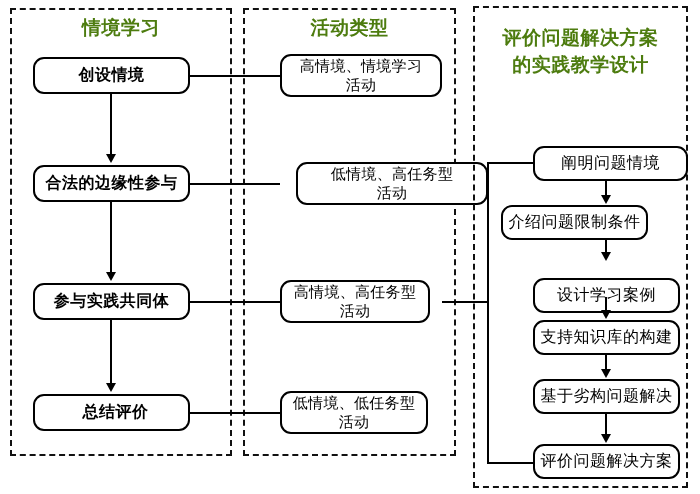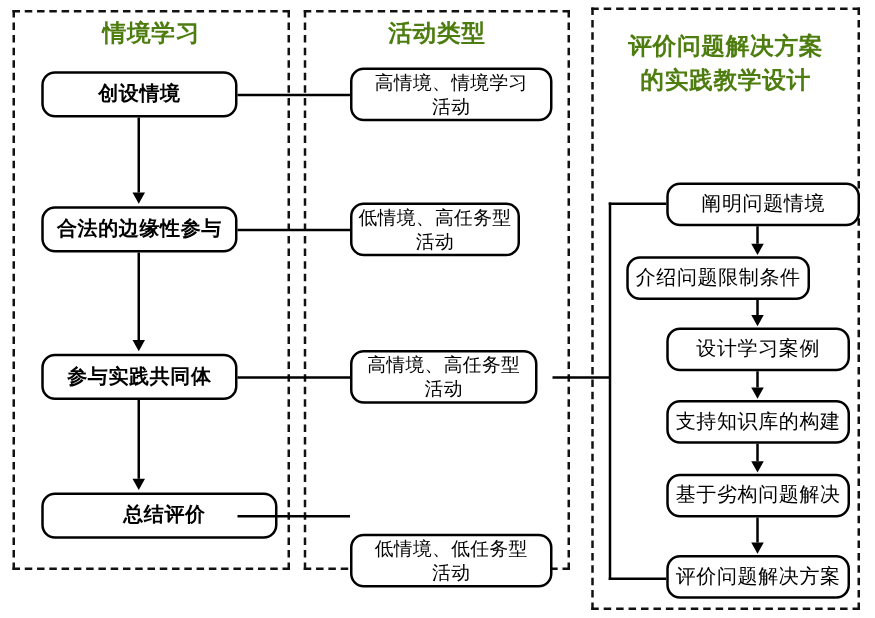--- a/index.html
+++ b/index.html
@@ -104,56 +104,56 @@
 
   <div class="panel" style="left:10px; top:8px; width:222px; height:448px;"></div>
   <div class="panel-title" style="left:10px; top:14px; width:222px;">情境学习</div>
 
   <div class="node col1" style="left:33px; top:57px; width:157px; height:37px;">创设情境</div>
 
   <div class="node col1" style="left:33px; top:283px; width:157px; height:37px;">参与实践共同体</div>
 
   <div class="node col1" style="left:33px; top:165px; width:157px; height:37px;">合法的边缘性参与</div>
 
-  <div class="node col1" style="left:33px; top:394px; width:189px; height:37px;padding-left:12px;">总结评价</div>
+  <div class="node col1" style="left:33px; top:394px; width:157px; height:37px;padding-left:12px;">总结评价</div>
 
   <div class="vline" style="left:110px; top:94px; height:60px;"></div>
   <div class="arrow-down" style="left:106px; top:154px;"></div>
 
   <div class="vline" style="left:110px; top:202px; height:70px;"></div>
   <div class="arrow-down" style="left:106px; top:272px;"></div>
 
   <div class="vline" style="left:110px; top:320px; height:63px;"></div>
   <div class="arrow-down" style="left:106px; top:383px;"></div>
 
   <div class="panel" style="left:243px; top:8px; width:213px; height:448px;"></div>
   <div class="panel-title" style="left:243px; top:14px; width:213px;">活动类型</div>
 
   <div class="node col2" style="left:280px; top:54px; width:162px; height:43px;">
     <span>
       <span>高情境、情境学习</span><br>
       <span>活动</span>
     </span>
   </div>
 
-  <div class="node col2" style="left:280px; top:162px; width:136px; height:43px;">
+  <div class="node col2" style="left:296px; top:162px; width:192px; height:43px;">
     <span>
       <span>低情境、高任务型</span><br>
       <span>活动</span>
     </span>
   </div>
 
   <div class="node col2" style="left:280px; top:280px; width:150px; height:43px;">
     <span>
       <span>高情境、高任务型</span><br>
       <span>活动</span>
     </span>
   </div>
 
-  <div class="node col2" style="left:280px; top:391px; width:162px; height:43px;margin-top:36px;">
+  <div class="node col2" style="left:280px; top:391px; width:148px; height:43px;">
     <span>
       <span>低情境、低任务型</span><br>
       <span>活动</span>
     </span>
   </div>
 
   <div class="hline" style="left:190px; top:75px; width:90px;"></div>
   <div class="hline" style="left:190px; top:183px; width:90px;"></div>
   <div class="hline" style="left:190px; top:301px; width:90px;"></div>
   <div class="hline" style="left:190px; top:412px; width:90px;"></div>
@@ -164,21 +164,21 @@
     <span>的实践教学设计</span>
   </div>
 
   <div class="hline" style="left:442px; top:301px; width:46px;"></div>
   <div class="bracket" style="left:487px; top:162px; width:46px; height:302px;"></div>
 
   <div class="node col3" style="left:533px; top:146px; width:155px; height:35px;">阐明问题情境</div>
 
   <div class="node col3" style="left:501px; top:205px; width:147px; height:35px;">介绍问题限制条件</div>
 
-  <div class="node col3" style="left:533px; top:262px; width:147px; height:35px;text-align:right;">设计学习案例</div>
+  <div class="node col3" style="left:533px; top:278px; width:147px; height:35px;text-align:right;">设计学习案例</div>
 
   <div class="node col3" style="left:533px; top:320px; width:147px; height:35px;">支持知识库的构建</div>
 
   <div class="node col3" style="left:533px; top:379px; width:147px; height:35px;">基于劣构问题解决</div>
 
   <div class="node col3" style="left:533px; top:444px; width:147px; height:35px;">评价问题解决方案</div>
 
   <div class="vline" style="left:605px; top:181px; height:14px;"></div>
   <div class="arrow-down" style="left:601px; top:195px;"></div>
 

